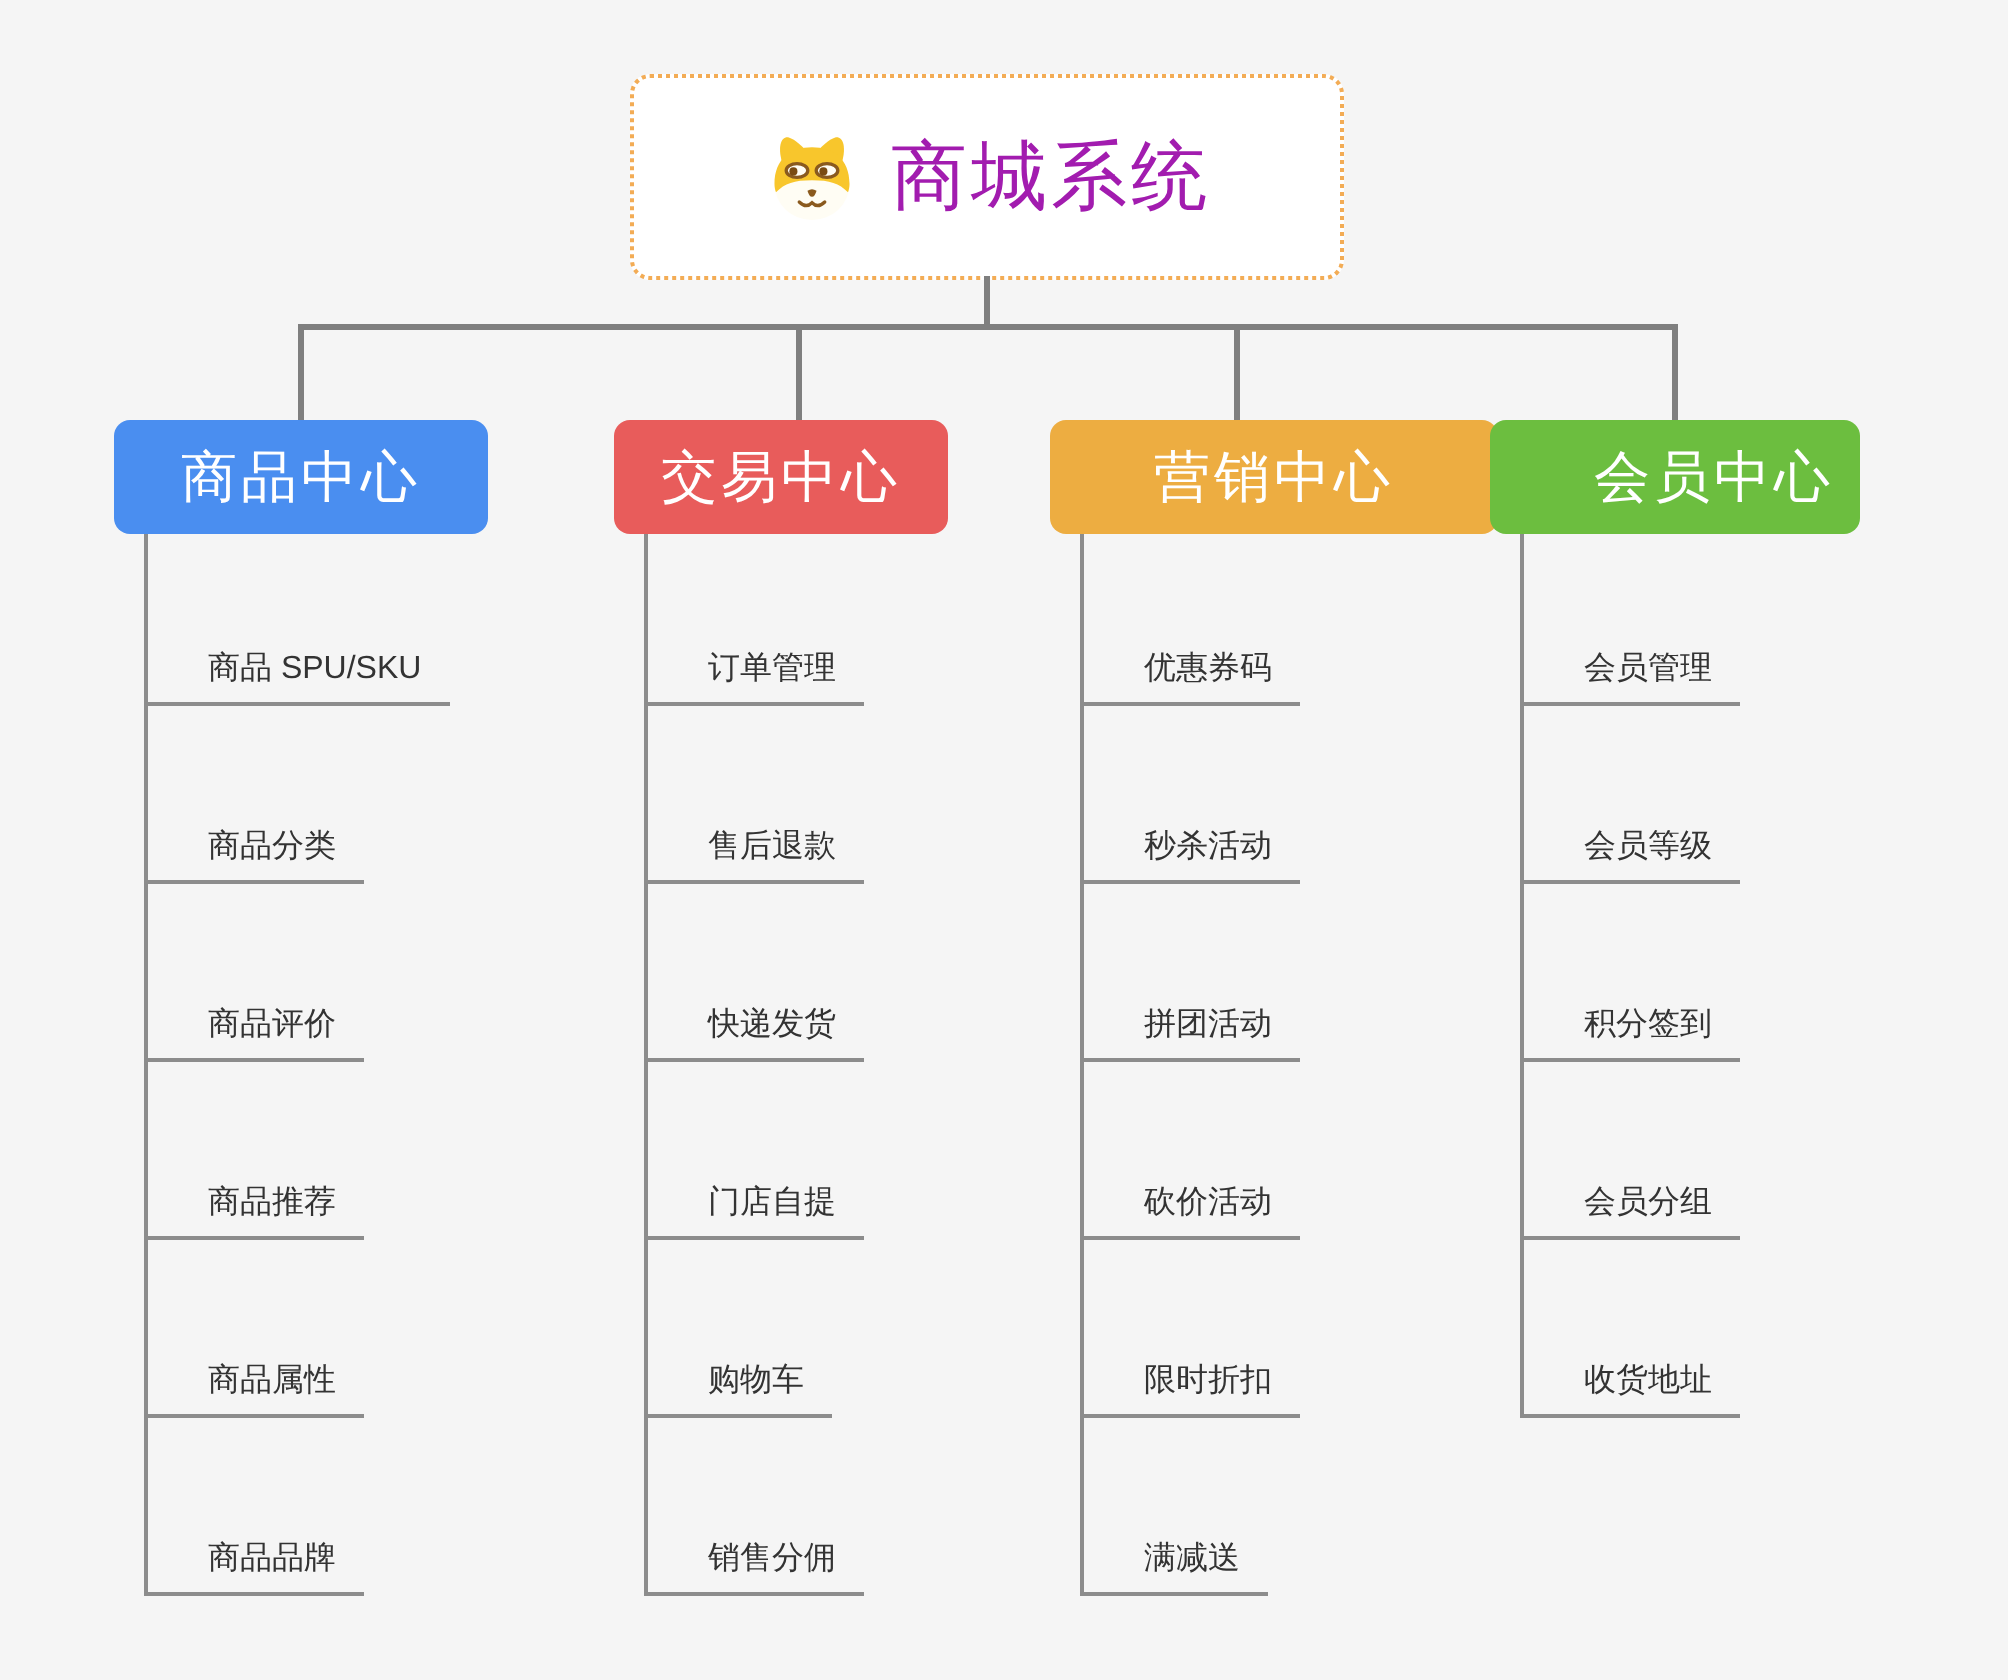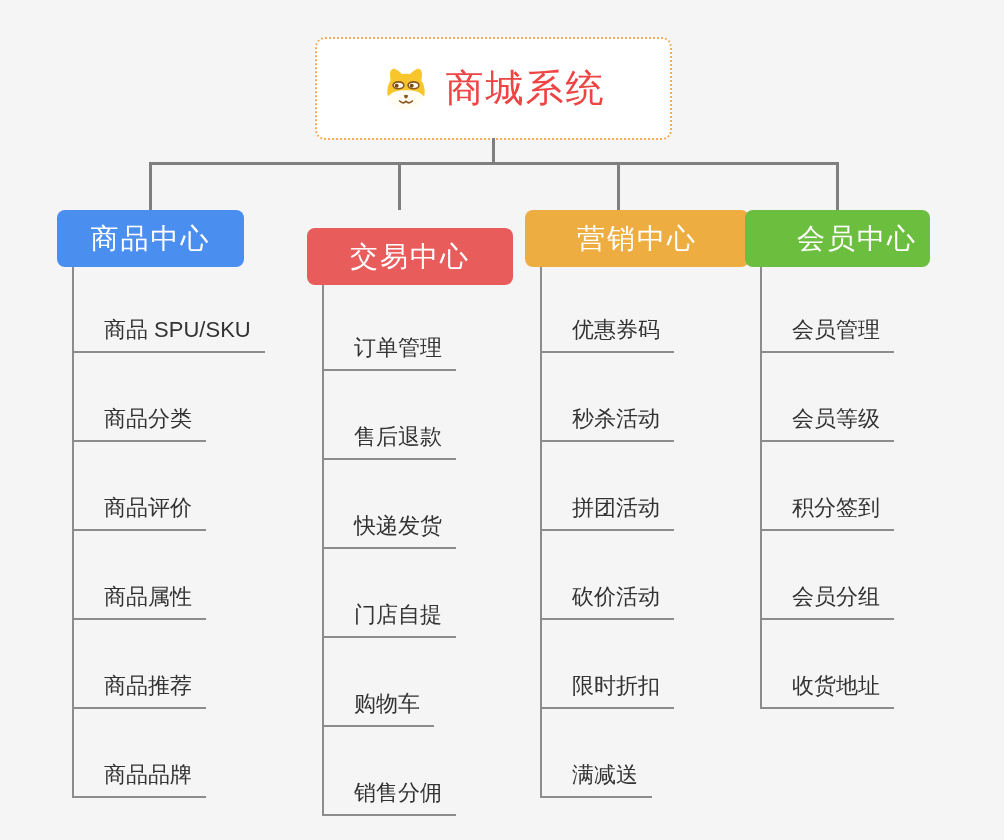--- a/index.html
+++ b/index.html
@@ -26,21 +26,21 @@
     box-sizing:border-box;
     display:flex;
     align-items:center;
     justify-content:center;
     gap:16px;
   }
   .root-title{
     font-size:38px;
     font-weight:500;
     letter-spacing:2px;
-    color:#ef4444;
+    color:#a21caf;
     white-space:nowrap;
   }
   .root-icon{width:48px;height:46px;flex:0 0 auto;}
 
   
   .conn{position:absolute;background:#7f7f7f;}
   .conn-root-drop{left:492px;top:138px;width:3px;height:26px;}
   .conn-rail{left:149px;top:162px;width:690px;height:3px;}
   .conn-drop{top:162px;width:3px;height:48px;}
   .conn-drop-1{left:149px;}
@@ -61,21 +61,21 @@
     color:#ffffff;
     font-size:28px;
     letter-spacing:2px;
     display:flex;
     align-items:center;
     justify-content:center;
     box-sizing:border-box;
     width:187px;
     cursor:default;
   }
-  .branch-b1 .branch-header{width:206px;margin-top:18px;}
+  .branch-b1 .branch-header{width:167px;}
   .branch-b2 .branch-header{width:224px;}
   .branch-b3 .branch-header{width:185px;}
 
   .branch-items{
     list-style:none;
     margin:0 0 0 15px;
     padding:0;
     display:flex;
     flex-direction:column;
     align-items:flex-start;
@@ -85,21 +85,21 @@
     box-sizing:border-box;
     height:89px;
     display:flex;
     align-items:flex-end;
     padding:0 14px 0 30px;
     border-bottom:2px solid #8c8c8c;
     white-space:nowrap;
   }
   .branch-items li:first-child{height:86px;}
   .branch-items .item-text{
-    font-size:22px;
+    font-size:16px;
     color:#333333;
     margin-bottom:6px;
   }
 </style>
 </head>
 <body>
 
 <div class="canvas">
 
   <div class="root-node">
@@ -131,24 +131,24 @@
         <li>
           <span class="item-text">商品 SPU/SKU</span>
         </li>
         <li>
           <span class="item-text">商品分类</span>
         </li>
         <li>
           <span class="item-text">商品评价</span>
         </li>
         <li>
+          <span class="item-text">商品推荐</span>
+        </li>
+        <li>
           <span class="item-text">商品属性</span>
-        </li>
-        <li>
-          <span class="item-text">商品推荐</span>
         </li>
         <li>
           <span class="item-text">商品品牌</span>
         </li>
       </ul>
   </div>
 
   <div class="branch branch-b1">
     <div class="branch-header" style="background: rgb(232, 92, 91);">交易中心</div>
     <ul class="branch-items">

